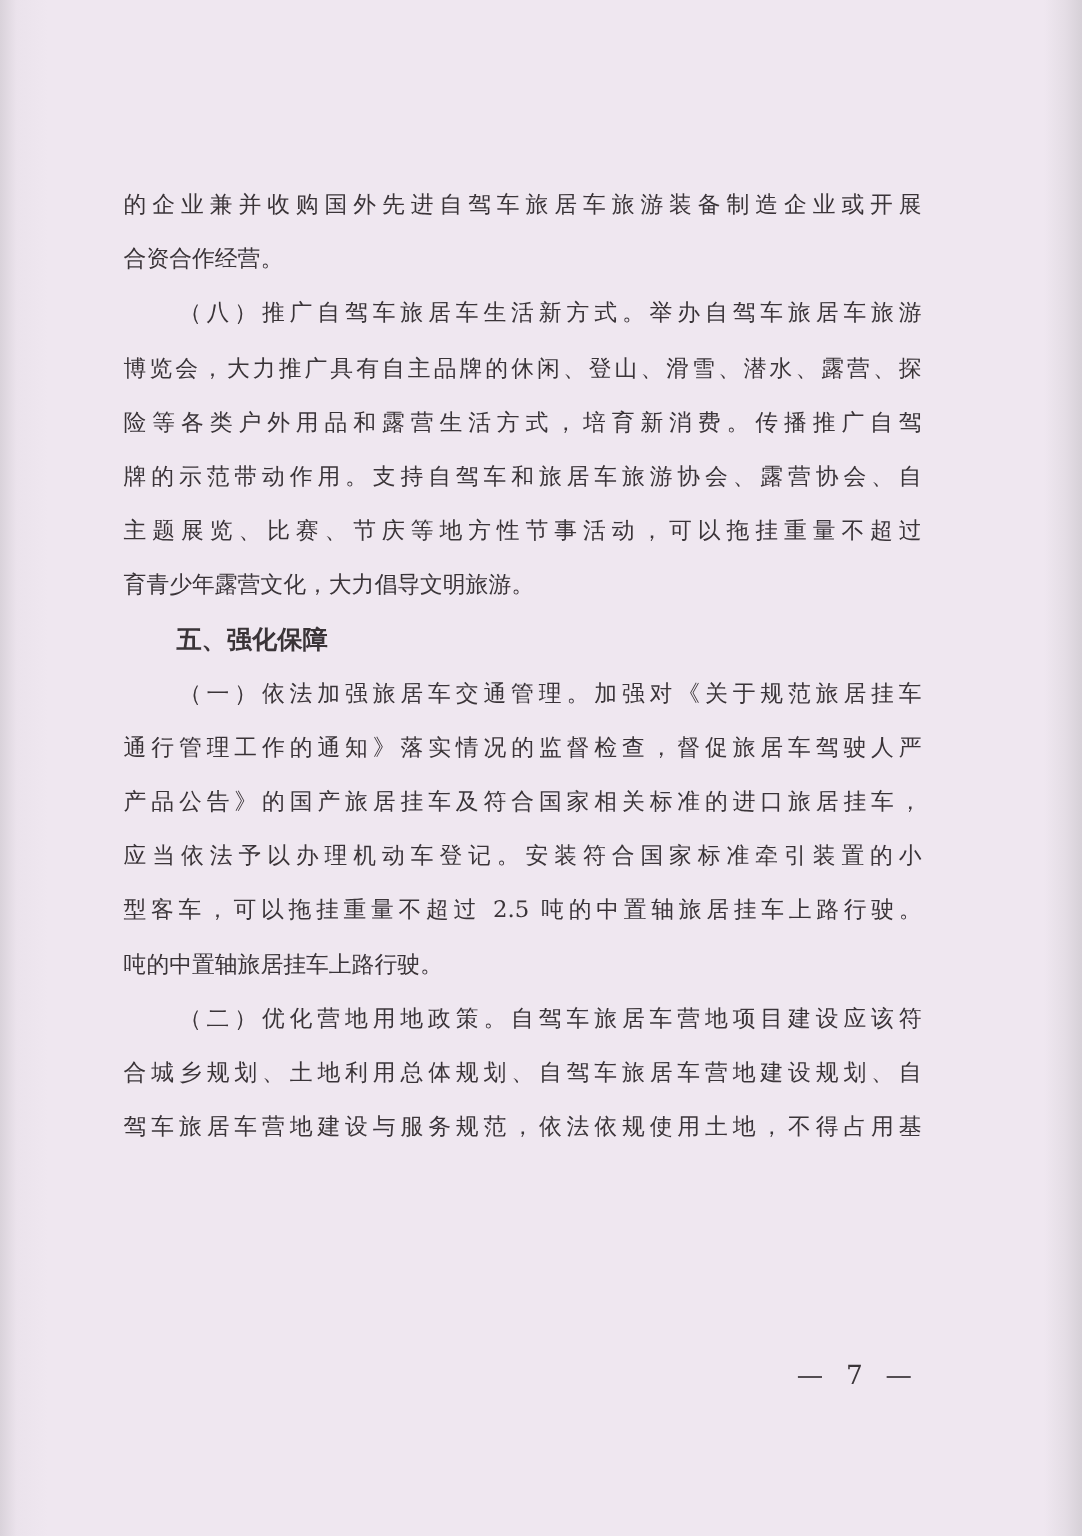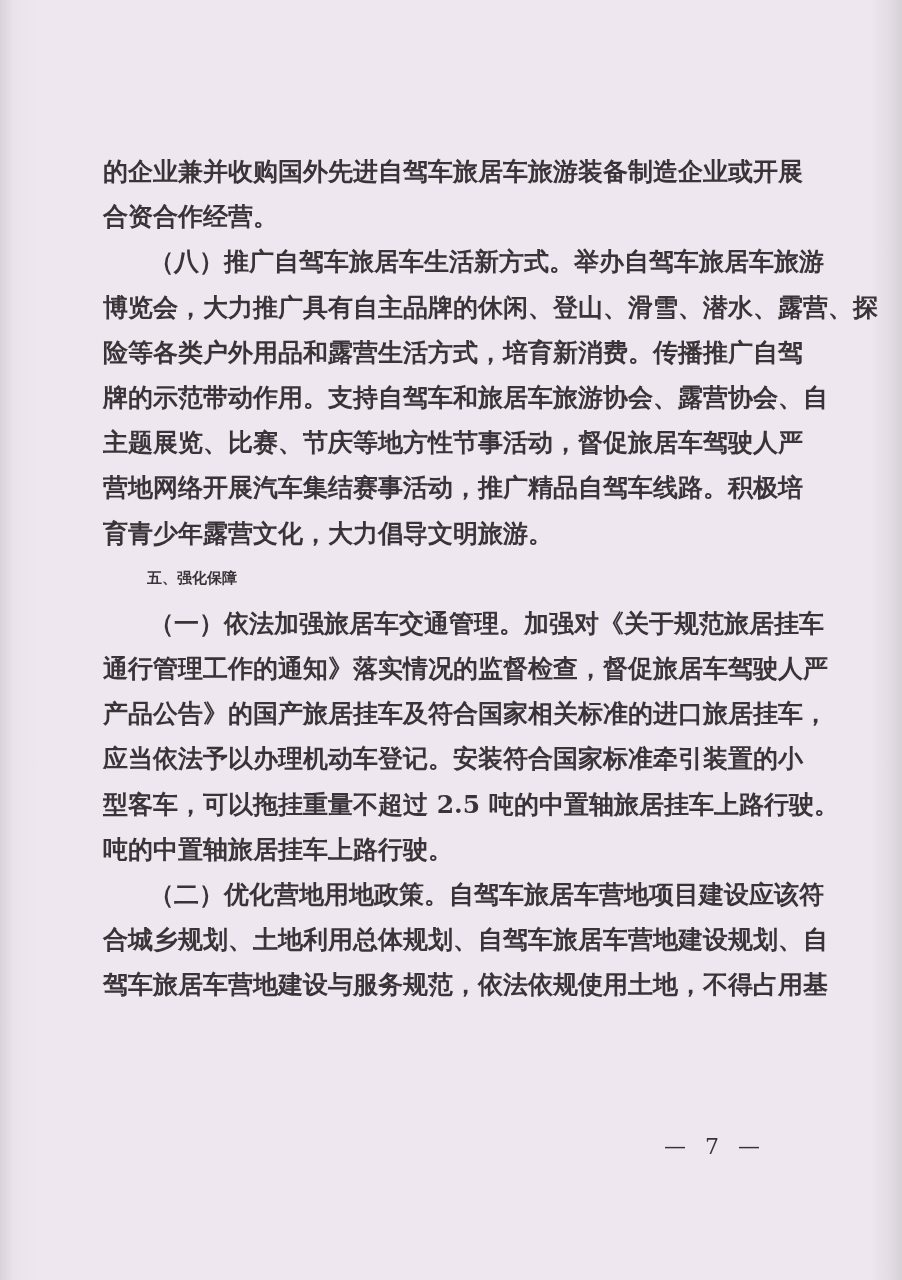--- a/index.html
+++ b/index.html
@@ -10,54 +10,52 @@
     font-family: "DejaVu Serif", "Liberation Serif", serif;
     color: #3a3438;
   }
   .page {
     position: absolute; left: 0; top: 0; width: 902px; height: 1280px;
     background: linear-gradient(90deg, #d9d2da 0px, #ebe3ec 14px, #efe7f0 40px, #efe7f0 870px, #e4dde5 888px, #d6d0d7 902px);
   }
   .lines { position: absolute; left: 103px; top: 149px; width: 665px; }
   .line {
     height: 45.2px; line-height: 45.2px;
-    font-size: 25px;
+    font-size: 19px;
     white-space: nowrap;
     text-align: justify;
     text-align-last: justify;
     letter-spacing: 0;
-    font-weight: bold;
   }
   .line.last { text-align-last: left; }
   .line.indent { padding-left: 46px; }
   .line.heading {
     font-family: "DejaVu Sans", "Liberation Sans", sans-serif;
     font-weight: bold;
     text-align-last: left;
     padding-left: 44px;
-    font-size: 15px;
+    font-size: 21px;
   }
   .pagenum {
     position: absolute; left: 660px; top: 1134px; width: 110px;
     font-size: 22px; text-align: center; letter-spacing: 6px;
   }
 </style>
 </head>
 <body>
 
 <div class="page">
   <div class="lines">
     <div class="line">的企业兼并收购国外先进自驾车旅居车旅游装备制造企业或开展</div>
     <div class="line last">合资合作经营。</div>
     <div class="line indent">（八）推广自驾车旅居车生活新方式。举办自驾车旅居车旅游</div>
     <div class="line">博览会，大力推广具有自主品牌的休闲、登山、滑雪、潜水、露营、探</div>
     <div class="line">险等各类户外用品和露营生活方式，培育新消费。传播推广自驾</div>
     <div class="line">牌的示范带动作用。支持自驾车和旅居车旅游协会、露营协会、自</div>
-    <div class="line">主题展览、比赛、节庆等地方性节事活动，督促旅居车驾驶人严</div>
-    <div class="line">营地网络开展汽车集结赛事活动，推广精品自驾车线路。积极培</div>
+    <div class="line">主题展览、比赛、节庆等地方性节事活动，可以拖挂重量不超过</div>
     <div class="line last">育青少年露营文化，大力倡导文明旅游。</div>
     <div class="line heading">五、强化保障</div>
     <div class="line indent">（一）依法加强旅居车交通管理。加强对《关于规范旅居挂车</div>
     <div class="line">通行管理工作的通知》落实情况的监督检查，督促旅居车驾驶人严</div>
     <div class="line">产品公告》的国产旅居挂车及符合国家相关标准的进口旅居挂车，</div>
     <div class="line">应当依法予以办理机动车登记。安装符合国家标准牵引装置的小</div>
     <div class="line">型客车，可以拖挂重量不超过 2.5 吨的中置轴旅居挂车上路行驶。</div>
     <div class="line last">吨的中置轴旅居挂车上路行驶。</div>
     <div class="line indent">（二）优化营地用地政策。自驾车旅居车营地项目建设应该符</div>
     <div class="line">合城乡规划、土地利用总体规划、自驾车旅居车营地建设规划、自</div>

